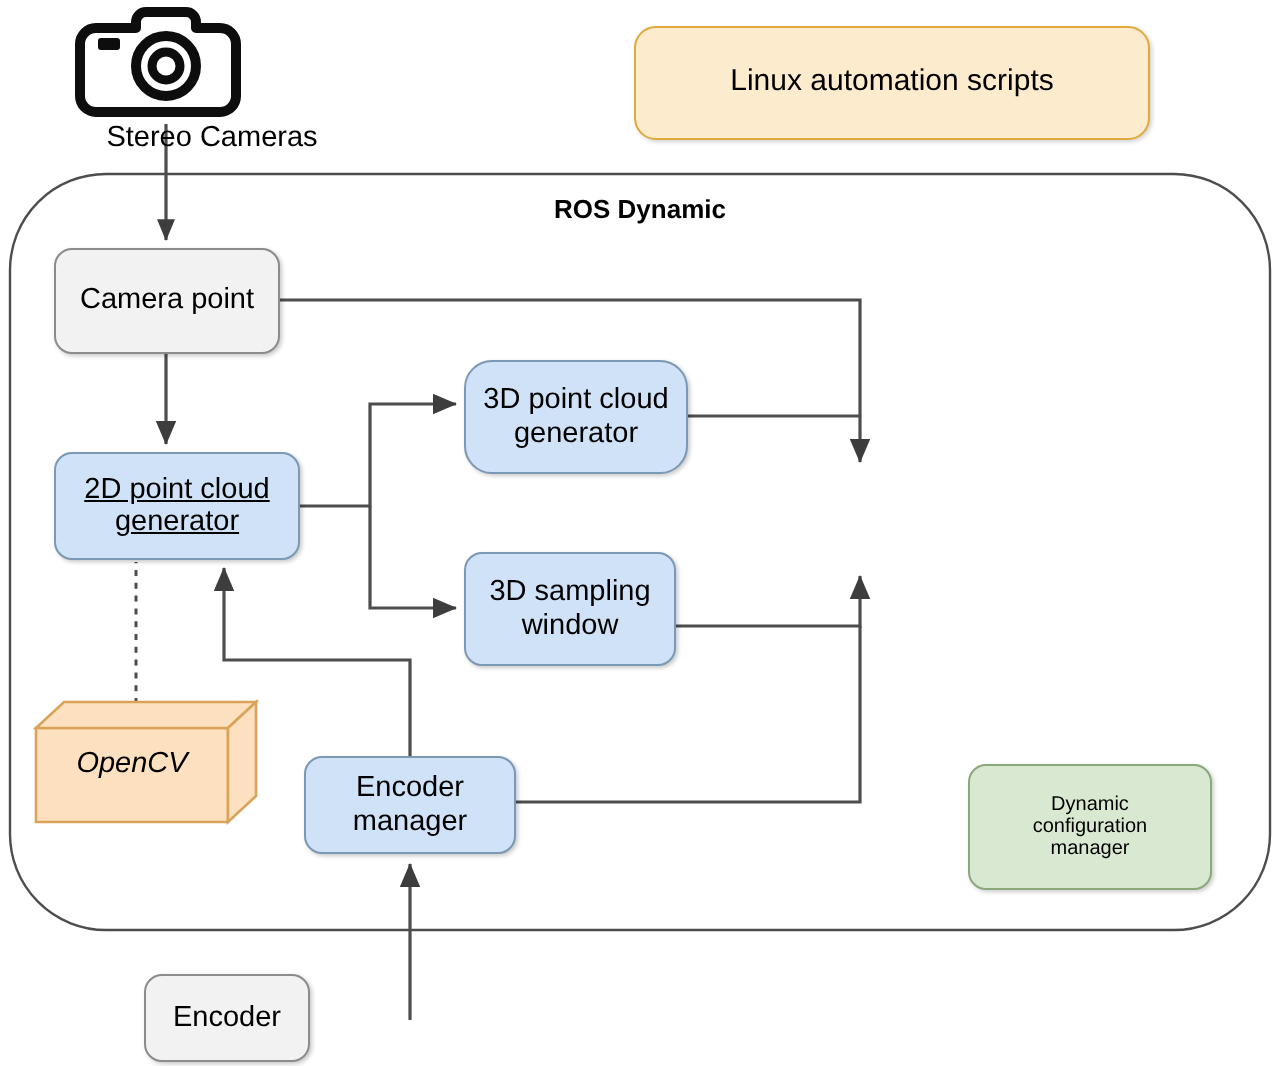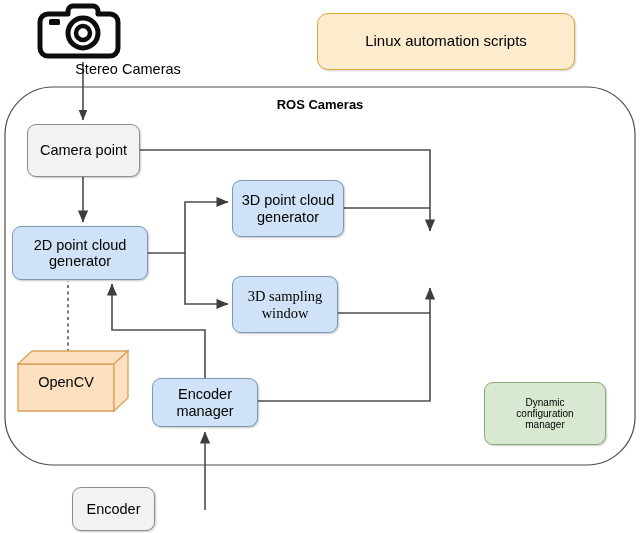--- a/index.html
+++ b/index.html
@@ -60,57 +60,58 @@
     box-shadow: 1px 1px 2px rgba(0,0,0,0.2);
   }
   .n-grad {
     background: linear-gradient(to bottom, #fcfcfc 0%, #efefef 28%, #d9d9d9 62%, #a8a8a8 100%);
     border: 1px solid #9a9a9a;
     border-radius: 14px;
     box-shadow: 1px 2px 3px rgba(0,0,0,0.22);
   }
 
   #box-camera-data   { left: 27px;  top: 124px; width: 113px; height: 53px;  font-size: 14.5px; }
-  #box-2d-gen        { left: 12px;  top: 226px; width: 136px; height: 54px;  font-size: 14.5px; }
-  #box-3d-gen        { left: 232px; top: 180px; width: 112px; height: 57px;  font-size: 14.5px; }
-  #box-3d-sampling   { left: 232px; top: 276px; width: 106px; height: 57px;  font-size: 14.5px; font-family: Liberation Serif, serif; }
+  #box-2d-gen        { left: 27px;  top: 226px; width: 123px; height: 54px;  font-size: 14.5px; text-decoration: underline; }
+  #box-3d-gen        { left: 232px; top: 180px; width: 112px; height: 57px;  font-size: 14.5px; border-radius: 14px; }
+  #box-3d-sampling   { left: 232px; top: 276px; width: 106px; height: 57px;  font-size: 14.5px; }
   #box-rosbag        { left: 373px; top: 235px; width: 112px; height: 49px;  font-size: 14px; }
   #box-encoder-read  { left: 152px; top: 378px; width: 106px; height: 49px;  font-size: 14.5px; }
   #box-encoder       { left: 72px;  top: 487px; width: 83px;  height: 44px;  font-size: 14.5px; }
   #box-visualisers   { left: 500px; top: 110px; width: 108px; height: 255px; font-size: 15px; }
   #box-dyncfg        { left: 484px; top: 382px; width: 122px; height: 63px;  font-size: 10px; }
   #box-linux         { left: 317px; top: 13px;  width: 258px; height: 57px;  font-size: 15px; }
   #opencv-label {
     position: absolute;
     left: 18px;
     top: 369px;
     width: 96px;
     height: 26px;
     display: flex;
     align-items: center;
     justify-content: center;
     font-size: 14.5px;
     color: #000;
     z-index: 5;
+    font-style: italic;
   }
 
   #platform-title {
     position: absolute;
     left: 0;
     top: 97px;
     width: 640px;
     text-align: center;
     font-size: 13px;
     font-weight: bold;
     color: #000;
     z-index: 3;
   }
   #stereo-label {
     position: absolute;
-    left: 28px;
+    left: 6px;
     top: 61px;
     width: 200px;
     text-align: center;
     font-size: 14.5px;
     color: #000;
     z-index: 3;
   }
 </style>
 </head>
 <body>
@@ -164,21 +165,21 @@
       <path d="M68,11 a5,5 0 0 1 5,-5 h20 a5,5 0 0 1 5,5 v3 h12 a8,8 0 0 1 8,8
                v26 a8,8 0 0 1 -8,8 h-62 a8,8 0 0 1 -8,-8 v-26 a8,8 0 0 1 8,-8 h20 z" stroke-width="5" stroke-linejoin="round"></path>
       <circle cx="83" cy="33" r="15" stroke-width="5"></circle>
       <circle cx="83" cy="33" r="7" stroke-width="4.5"></circle>
       <rect x="49" y="19" width="11" height="6" rx="1.5" fill="#0d0d0d" stroke="none"></rect>
     </g>
   </svg>
 
   <div id="stereo-label">Stereo Cameras</div>
 
-  <div id="platform-title">ROS Cameras</div>
+  <div id="platform-title">ROS Dynamic</div>
 
   <div id="box-linux" class="node n-yellow">
     <span>Linux automation scripts</span>
   </div>
 
   <div id="box-camera-data" class="node n-gray">
     <span>Camera point</span>
   </div>
 
   <div id="box-2d-gen" class="node n-blue">

